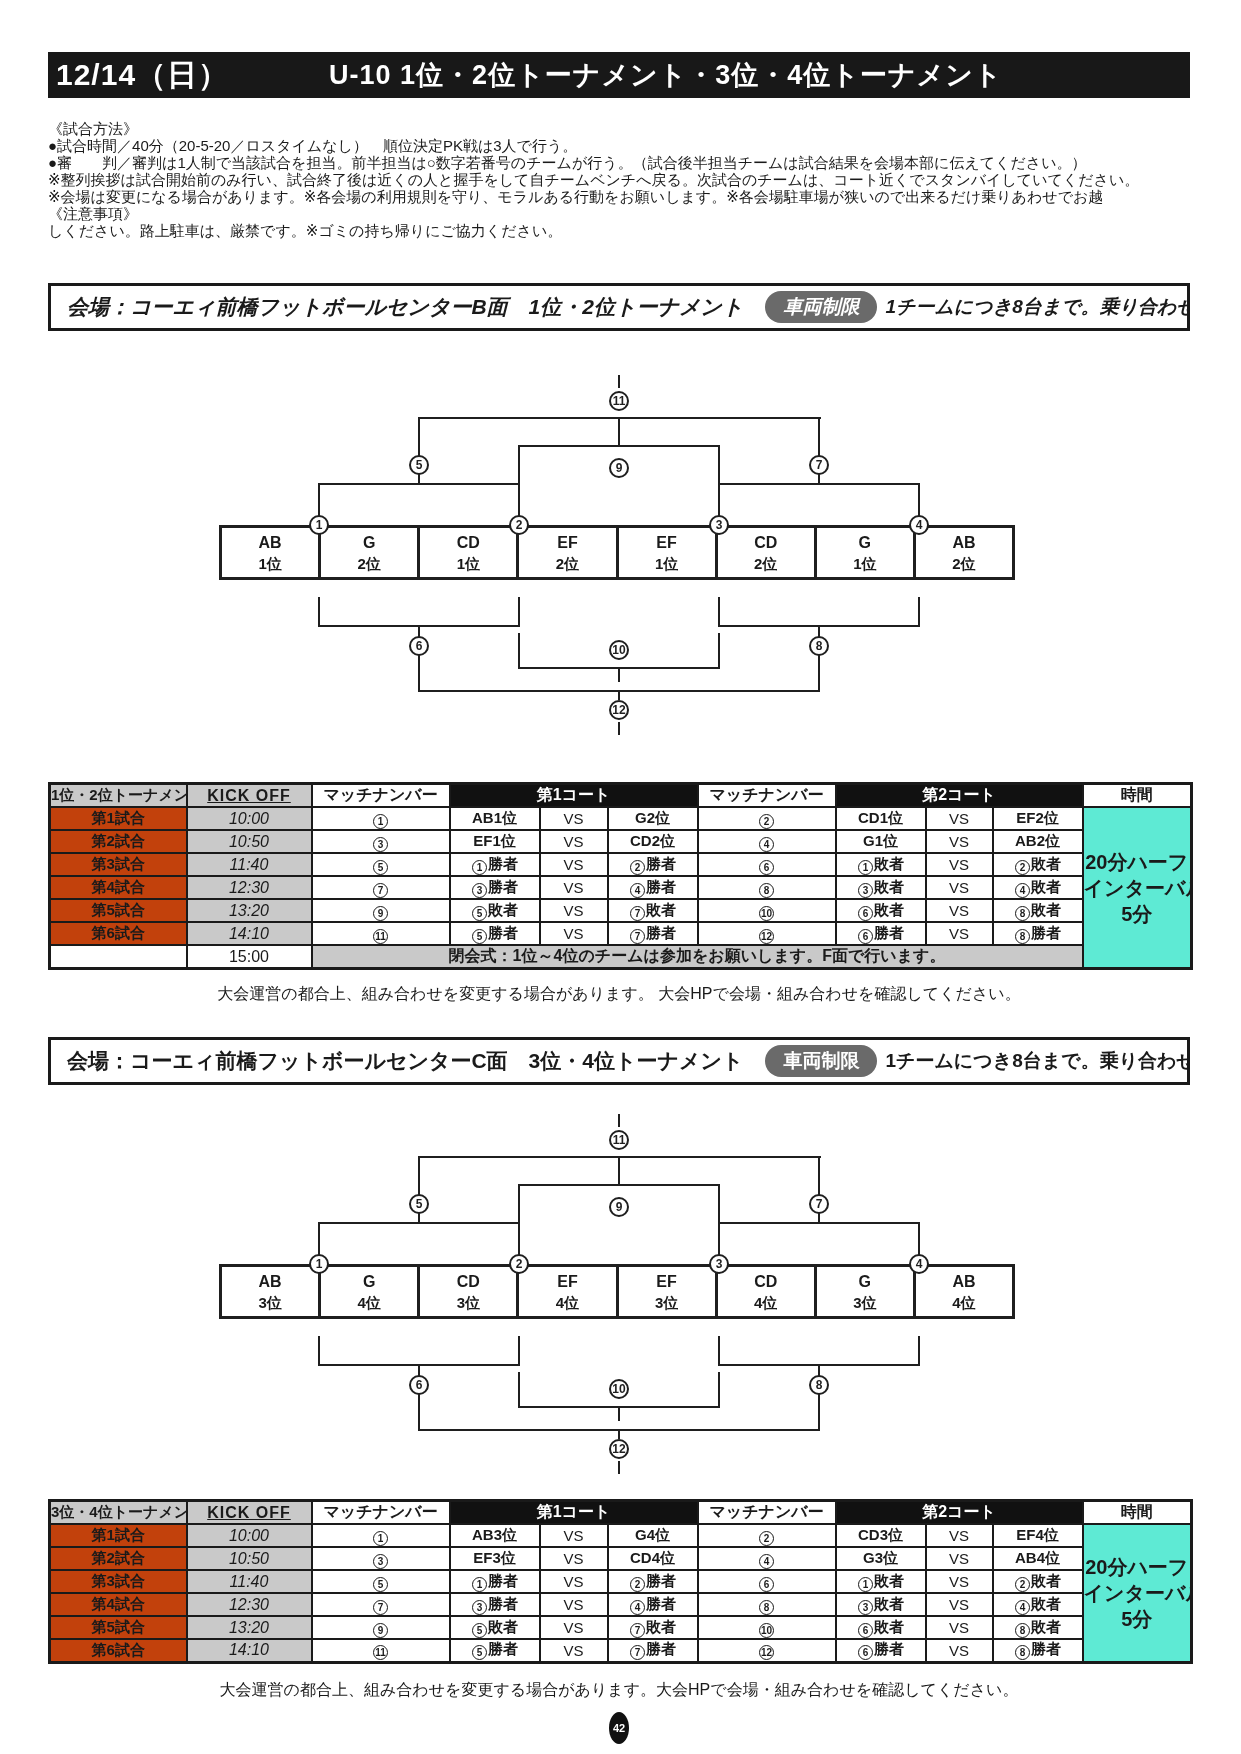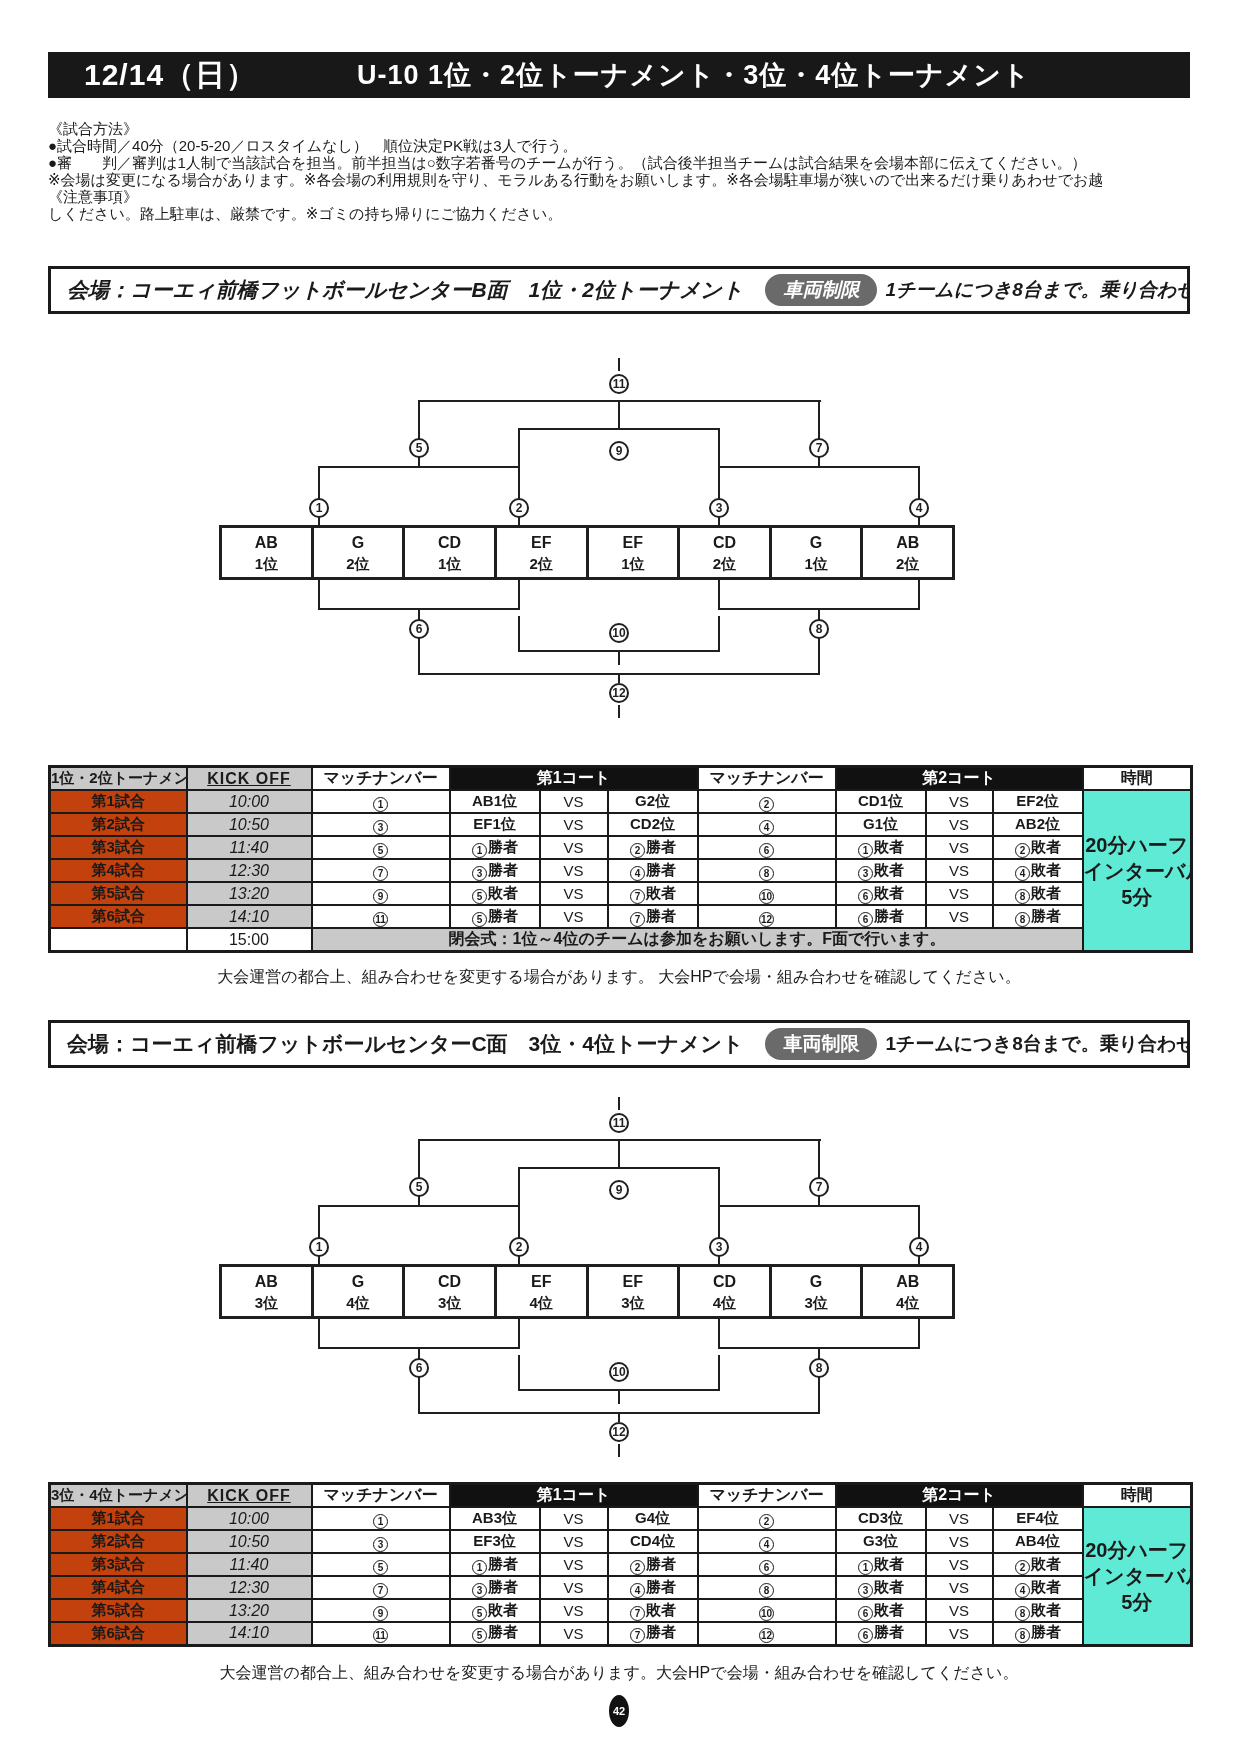--- a/index.html
+++ b/index.html
@@ -6,21 +6,21 @@
   html,body { background:#ffffff; }
   body {
     width:1241px; height:1754px; position:relative; overflow:hidden;
     font-family:"Liberation Sans","DejaVu Sans",sans-serif; color:#1a1a1a;
   }
   .content { margin-left:48px; width:1142px; }
 
   
   .titlebar { margin-top:52px; height:46px; background:#181818; color:#fff;
     display:flex; align-items:center; overflow:hidden; white-space:nowrap; }
-  .titlebar .date { font-size:30px; font-weight:bold; margin-left:36px; letter-spacing:1px; }
+  .titlebar .date { font-size:30px; font-weight:bold; margin-left:8px; letter-spacing:1px; }
   .titlebar .ttl  { font-size:27px; font-weight:bold; margin-left:100px; letter-spacing:1px; }
 
   
   .rules { margin-top:22px; font-size:15px; font-weight:500; line-height:17px; }
   .rules div { white-space:nowrap; overflow:hidden; height:17px; }
 
   
   .venue { height:48px; border:3px solid #1a1a1a; background:#fff;
     display:flex; align-items:center; overflow:hidden; white-space:nowrap; }
   .venue .vlabel { font-size:21px; font-weight:bold; margin-left:16px; }
@@ -31,21 +31,21 @@
   .venue2 { margin-top:33px; }
 
   
   .bracket { position:relative; height:360px; width:1142px; }
   .bracket1 { margin-top:44px; }
   .bracket2 { margin-top:29px; }
   .bline { position:absolute; background:#1f1f1f; }
   .bcircle { position:absolute; width:20px; height:20px; border:2px solid #1f1f1f;
     border-radius:50%; background:#fff; color:#1f1f1f; font-size:12px; font-weight:bold;
     display:flex; align-items:center; justify-content:center; }
-  .teamrow { position:absolute; left:171px; top:167px; width:736px; height:55px;
+  .teamrow { position:absolute; left:171px; top:150px; width:796px; height:55px;
     border:3px solid #1f1f1f; display:flex; background:#fff; }
   .teambox { flex:1 1 0; border-left:3px solid #1f1f1f; display:flex; flex-direction:column;
     align-items:center; justify-content:center; line-height:21px; }
   .teambox:first-child { border-left:none; }
   .teambox .tn { font-size:16px; font-weight:bold; }
   .teambox .tr { font-size:15px; font-weight:bold; }
 
   
   table.sched { border-collapse:collapse; table-layout:fixed; width:1142px; }
   .table1 { margin-top:47px; }
@@ -83,20 +83,21 @@
 <div class="content">
   <header class="titlebar">
     <span class="date">12/14（日）</span>
     <span class="ttl">U-10 1位・2位トーナメント・3位・4位トーナメント</span>
   </header>
 
   <section class="rules">
     <div>《試合方法》</div>
     <div>●試合時間／40分（20-5-20／ロスタイムなし）　順位決定PK戦は3人で行う。</div>
     <div>●審　　判／審判は1人制で当該試合を担当。前半担当は○数字若番号のチームが行う。（試合後半担当チームは試合結果を会場本部に伝えてください。）</div>
+    <div>※整列挨拶は試合開始前のみ行い、試合終了後は近くの人と握手をして自チームベンチへ戻る。次試合のチームは、コート近くでスタンバイしていてください。</div>
     <div>※会場は変更になる場合があります。※各会場の利用規則を守り、モラルある行動をお願いします。※各会場駐車場が狭いので出来るだけ乗りあわせでお越</div>
     <div>《注意事項》</div>
     <div>しください。路上駐車は、厳禁です。※ゴミの持ち帰りにご協力ください。</div>
   </section>
 
   <main id="sections">
       <section>
         <div class="venue venue1">
           <span class="vlabel">会場：コーエィ前橋フットボールセンターB面　1位・2位トーナメント</span>
           <span class="badge">車両制限</span>

